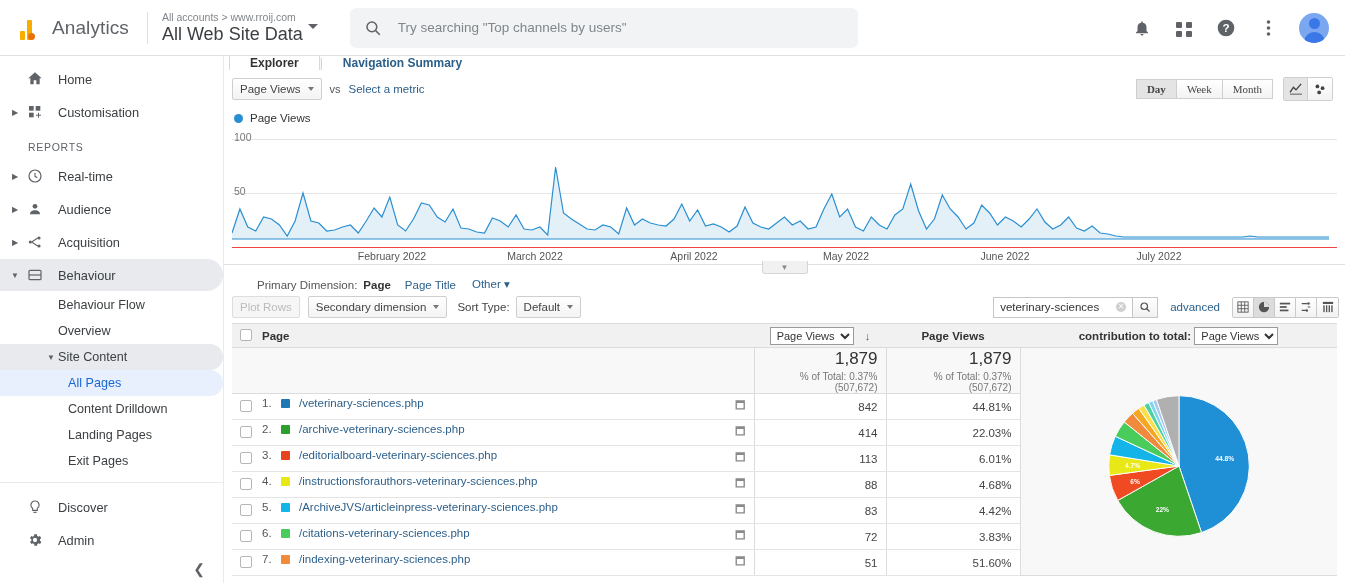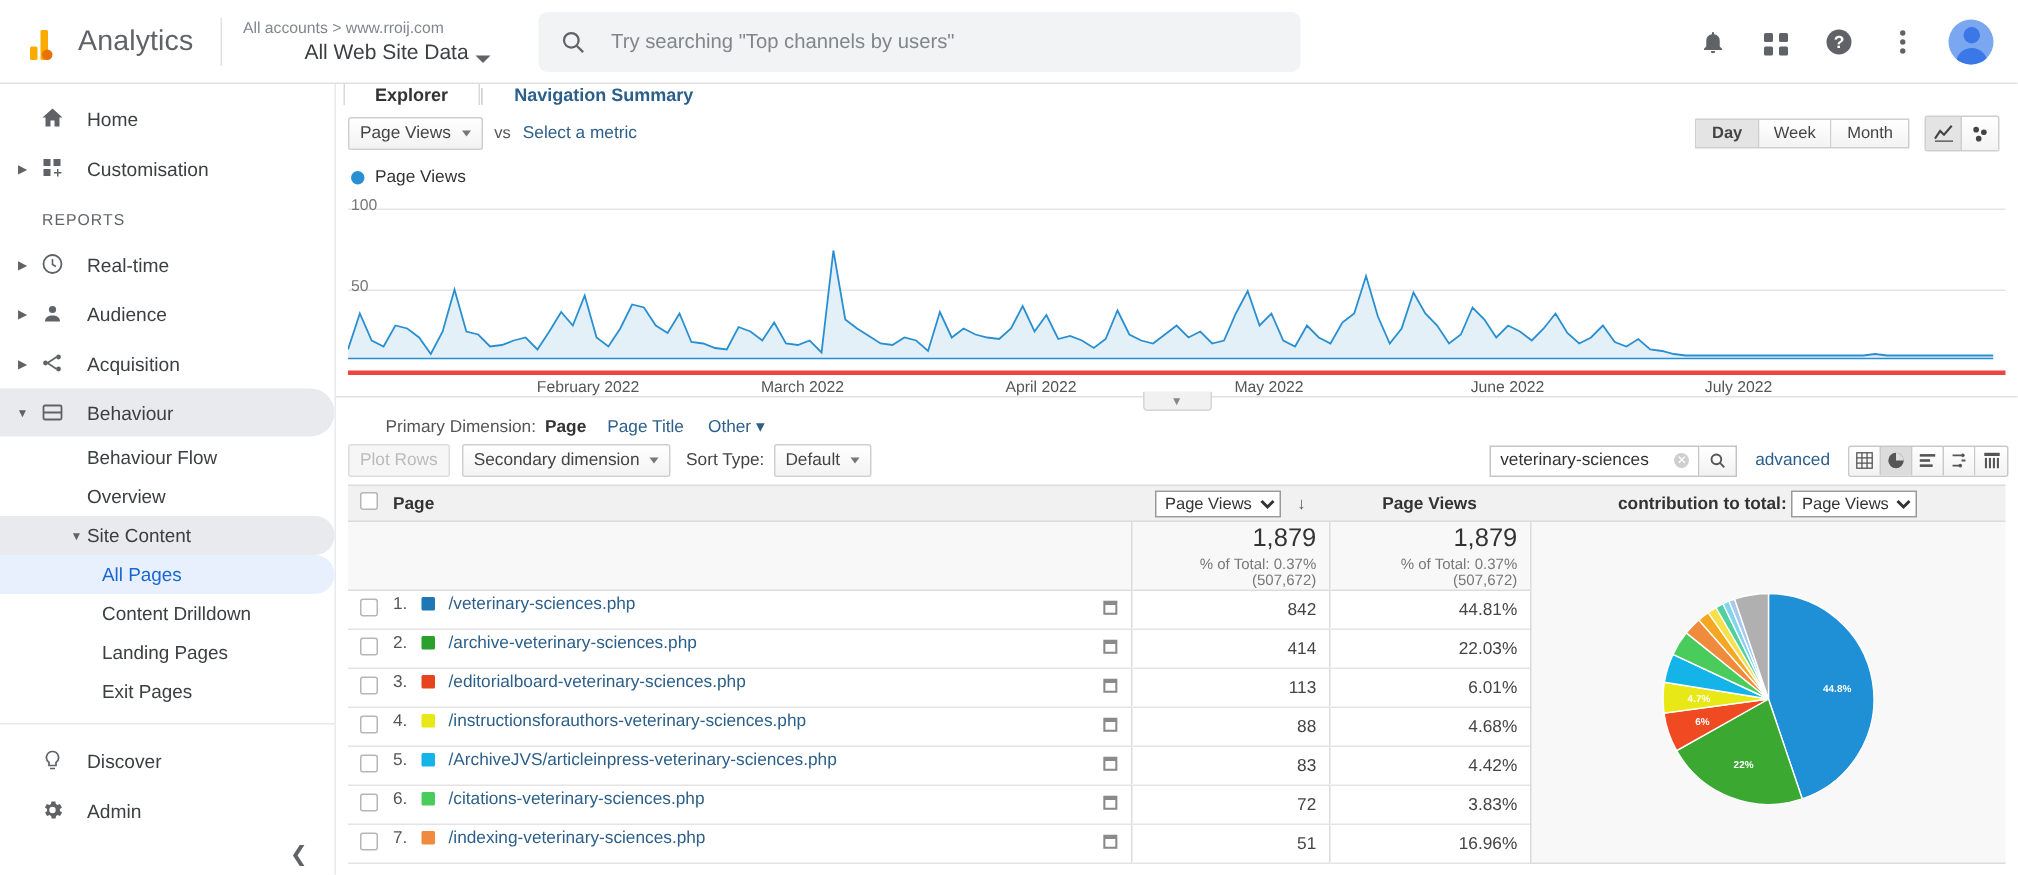--- a/index.html
+++ b/index.html
@@ -17,21 +17,21 @@
     background:#fff; border-bottom:1px solid #e0e0e0;
     display:flex; align-items:center; z-index:20;
   }
   .ga-logo { width:34px; margin-left:10px; display:flex; align-items:flex-end; justify-content:center; height:24px; }
   .ga-bar { width:5px; border-radius:1px; margin-right:2px; }
   .ga-dot { width:7px; height:7px; border-radius:50%; background:#f9ab00; }
   .brand { font-size:19px; color:#5f6368; margin-left:8px; letter-spacing:.1px; }
   .vsep { width:1px; height:32px; background:#e0e0e0; margin:0 14px 0 18px; }
   .acct-block { display:flex; flex-direction:column; justify-content:center; }
   .acct-crumb { font-size:10.5px; color:#80868b; margin-bottom:1px; }
-  .acct-title { font-size:14px; color:#3c4043; display:flex; align-items:flex-end;margin-left:41px; }
+  .acct-title { font-size:18px; color:#3c4043; display:flex; align-items:flex-start; }
   .caret-d { display:inline-block; margin-left:5px; width:0;height:0;
     border-left:5px solid transparent;border-right:5px solid transparent;border-top:5px solid #5f6368; }
   .searchbar {
     margin-left:32px; width:508px; height:40px; border-radius:6px;
     background:#f1f3f4; display:flex; align-items:center; padding:0 14px;
   }
   .searchbar input {
     border:none;background:transparent;outline:none;margin-left:14px;
     font-size:13.5px;color:#3c4043;width:440px;font-family:"Liberation Sans",sans-serif;
   }
@@ -80,38 +80,38 @@
   .gbtn {
     border:1px solid #cfcfcf; background:linear-gradient(#fff,#f3f3f3);
     border-radius:2px; height:22px; padding:0 7px; font-size:11.5px; color:#444;
     display:inline-flex; align-items:center; cursor:pointer;
   }
   .gbtn .cd { margin-left:7px; width:0;height:0;border-left:3.5px solid transparent;border-right:3.5px solid transparent;border-top:4px solid #777; }
   .vs { margin:0 8px; font-size:11px; color:#555; }
   .lnk { color:#2c5f8a; font-size:11.5px; cursor:pointer; }
 
   .rightctl { margin-left:auto; display:flex; align-items:center; gap:10px; }
-  .seg { display:flex; border:1px solid #cfcfcf; border-radius:0; overflow:hidden; }
+  .seg { display:flex; border:1px solid #cfcfcf; border-radius:0; overflow:hidden;font-family:Liberation Serif, serif; }
   .seg div { padding:3px 10px; font-size:11px; background:linear-gradient(#fff,#f3f3f3); border-right:1px solid #cfcfcf; cursor:pointer; color:#444; }
   .seg div:last-child{border-right:none;}
   .seg div.on { background:#e4e4e4; font-weight:bold; }
   .iconseg { display:flex; border:1px solid #cfcfcf; border-radius:2px; overflow:hidden; }
   .iconseg div { width:24px;height:22px; background:linear-gradient(#fff,#f3f3f3); border-right:1px solid #cfcfcf;
     display:flex;align-items:center;justify-content:center;cursor:pointer; }
   .iconseg div:last-child{border-right:none;}
   .iconseg div.on{ background:#e4e4e4; }
 
   
   .chartwrap { position:relative; height:140px; margin:4px 8px 0 8px; }
   .legend { display:flex; align-items:center; font-size:11.5px; color:#333; margin-left:2px; }
   .legend .dot { width:9px;height:9px;border-radius:50%;background:#2a8fd1;margin-right:7px; }
   .plot { position:relative; height:118px; margin-top:5px; }
   .gl { position:absolute; left:0; right:0; height:1px; background:#e5e5e5; }
   .ytick { position:absolute; left:2px; font-size:10.5px; color:#777; }
-  .xaxis { position:relative; height:16px; border-top:3px solid #ef4444; }
+  .xaxis { position:relative; height:16px; border-top:1px solid #ef4444; }
   .xlbl { position:absolute; font-size:10.5px; color:#555; top:2px; transform:translateX(-50%); }
   .pulldown { position:absolute; left:50%; transform:translateX(-50%); bottom:-11px;
      width:46px;height:13px;background:#f1f1f1;border:1px solid #d5d5d5;border-top:none;border-radius:0 0 3px 3px;
      display:flex;align-items:center;justify-content:center;font-size:8px;color:#888;cursor:pointer; }
 
   .divline { height:1px; background:#e0e0e0; margin-top:12px; }
 
   .pdrow { display:flex; align-items:flex-end; height:26px; font-size:11.5px; padding-left:8px;margin-left:25px; }
   .pdrow .k { color:#555; margin-right:6px; }
   .pdrow .cur { color:#333; font-weight:bold; margin-right:14px; }
@@ -599,17 +599,17 @@
       </tr>
       <tr class="datarow">
         <td><span class="cbox"></span></td>
         <td>
           <span class="rank">7.</span>
           <span class="swatch" style="background:#f08a3c"></span>
           <span class="plink">/indexing-veterinary-sciences.php</span>
           <span class="extico" style="float:right">🗖</span>
         </td>
         <td class="num colsep">51</td>
-        <td class="num colsep">16.96%</td>
+        <td class="num colsep">51.60%</td>
       </tr>
     </tbody>
   </table>
 </div>
 
 </body></html>

